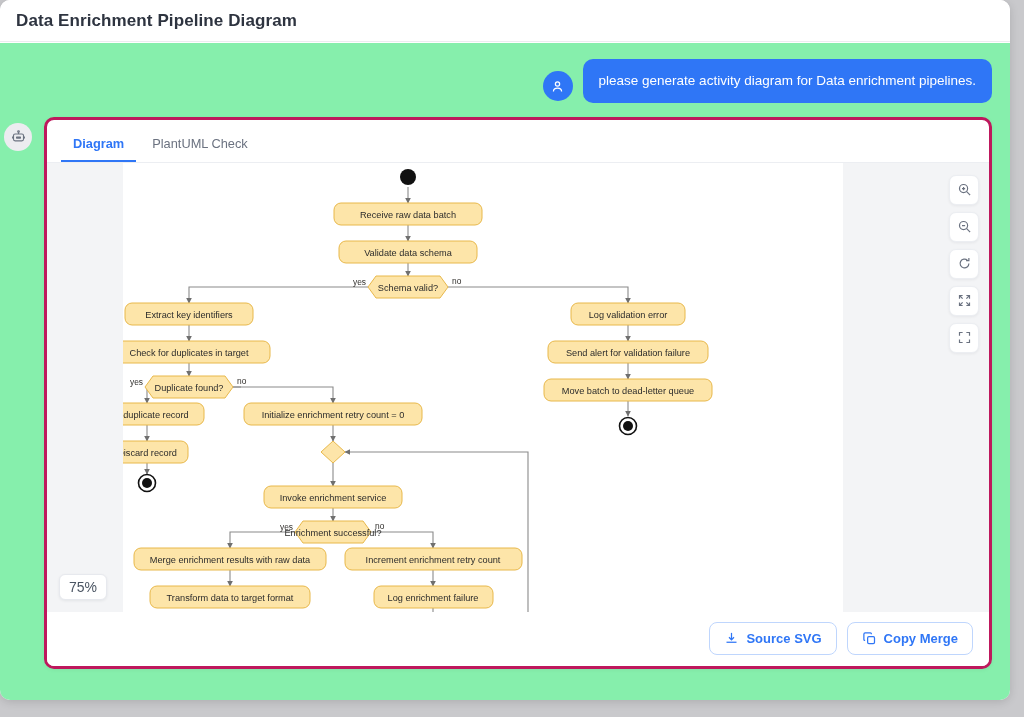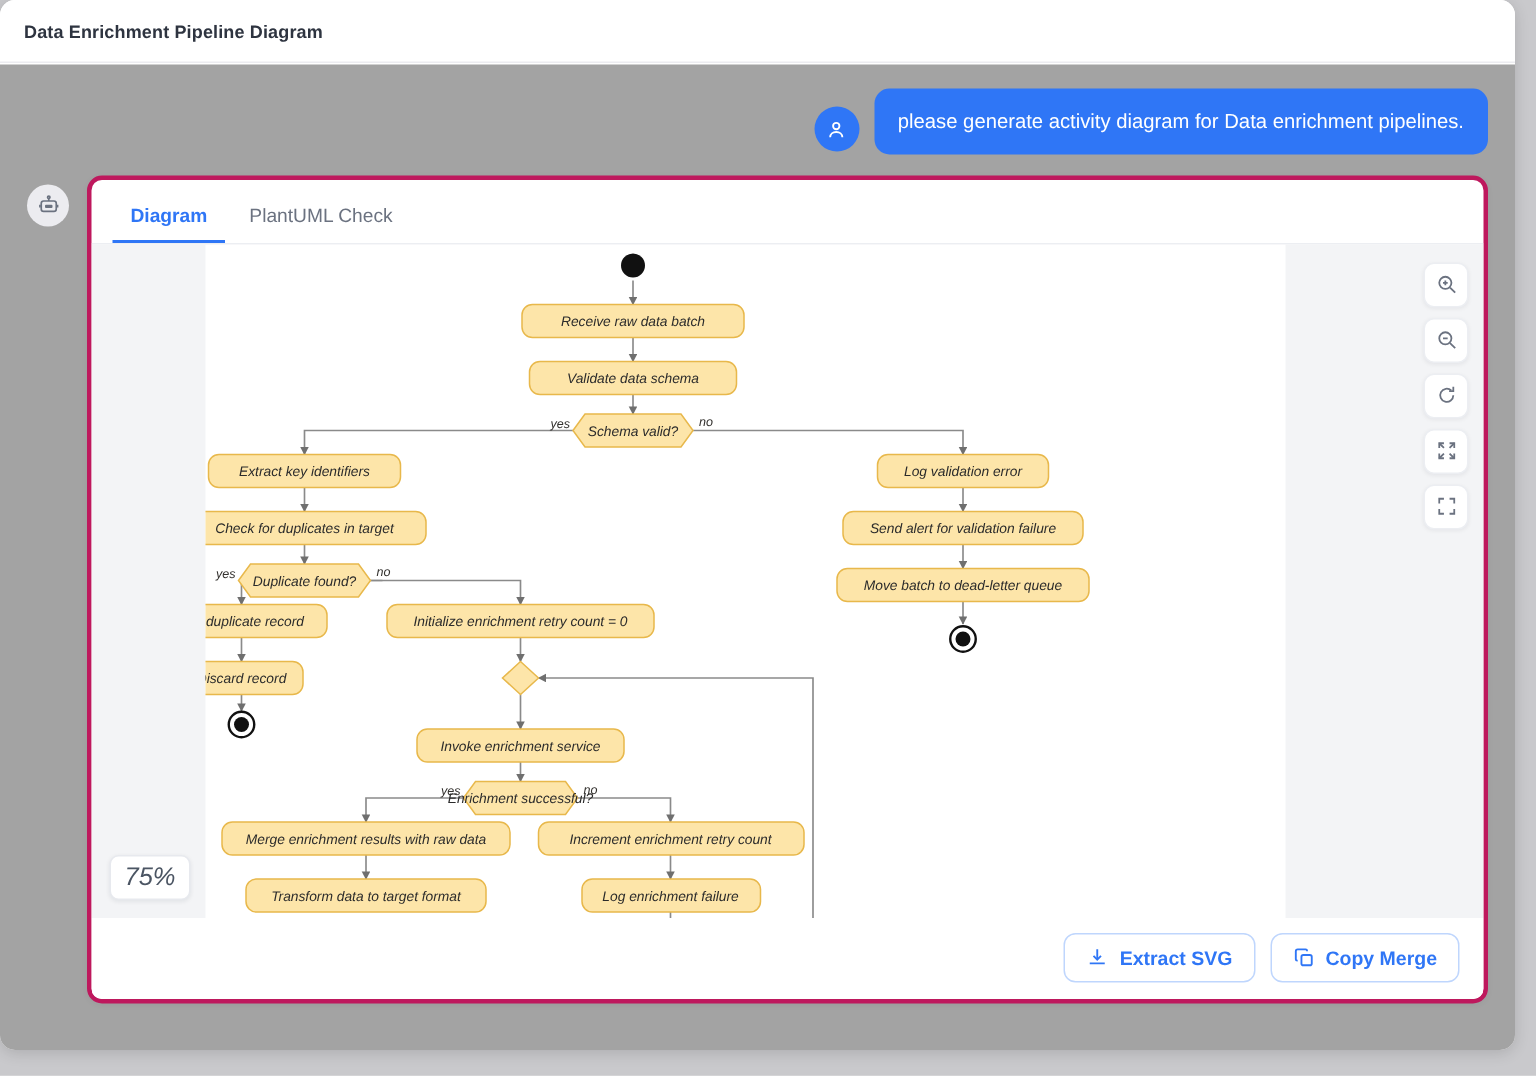--- a/index.html
+++ b/index.html
@@ -21,30 +21,30 @@
 
   
   .titlebar {
     height: 42px;
     background: #ffffff;
     border-bottom: 1px solid #ececf0;
     display: flex; align-items: center;
     padding-left: 16px;
   }
   .titlebar h1 {
-    font-size: 12px; font-weight: bold; color: #2e3440;
+    font-size: 17px; font-weight: bold; color: #2e3440;
     letter-spacing: .1px;
   }
 
   
   .chatarea {
     position: absolute; left: 0; top: 43px;
     width: 1010px; height: 657px;
-    background: #a3a3a3;
-    padding: 16px 18px 0 18px;
+    background: #86efac;
+    padding: 16px 18px 0 4px;
   }
   .msg-row {
     display: flex; align-items: flex-start; justify-content: flex-end;
     gap: 10px; margin-bottom: 14px;
   }
   .avatar {
     width: 30px; height: 30px; border-radius: 50%;
     background: #2f76f6; color: #fff;
     display: flex; align-items: center; justify-content: center;
     flex: 0 0 30px; margin-top: 12px;
@@ -90,33 +90,32 @@
     cursor: pointer;
   }
   .tab.active { color: #2f76f6; font-weight: bold; border-bottom-color: #2f76f6; }
 
   
   .viewport {
     position: relative;
     flex: 1 1 auto;
     background: #f3f4f6;
     overflow: hidden;
-    font-style: italic;
   }
   .canvas {
     position: absolute;
     left: 76px; top: 0;
     width: 720px; height: 100%;
     background: #ffffff;
   }
   .zoom-badge {
     position: absolute; left: 12px; bottom: 12px;
     background: #ffffff; border: 1px solid #e7e9ee;
     border-radius: 6px; padding: 4px 9px;
-    font-size: 17px; color: #4b5563;
+    font-size: 14px; color: #4b5563;
     box-shadow: 0 1px 3px rgba(16,24,40,.07);
   }
   .vtools {
     position: absolute; right: 10px; top: 12px;
     display: flex; flex-direction: column; gap: 7px;
   }
   .vtool {
     width: 30px; height: 30px;
     background: #ffffff;
     border: 1px solid #eceef2;
@@ -369,21 +368,21 @@
           </div>
         </div>
 
         <div class="cardfoot">
           <div class="fbtn">
             <svg width="15" height="15" viewBox="0 0 24 24" fill="none" stroke="currentColor" stroke-width="2">
               <path d="M12 3v10"></path>
                 <path d="M8 10l4 4 4-4"></path>
                 <path d="M4 18h16"></path>
             </svg>
-            <span>Extract SVG</span>
+            <span>Source SVG</span>
           </div>
           <div class="fbtn">
             <svg width="15" height="15" viewBox="0 0 24 24" fill="none" stroke="currentColor" stroke-width="2">
               <rect x="9" y="9" width="11" height="11" rx="2"></rect>
               <path d="M5 15H4.5A1.5 1.5 0 0 1 3 13.5V5a2 2 0 0 1 2-2h8.5A1.5 1.5 0 0 1 15 4.5V5"></path>
             </svg>
             <span>Copy Merge</span>
           </div>
         </div>
 

